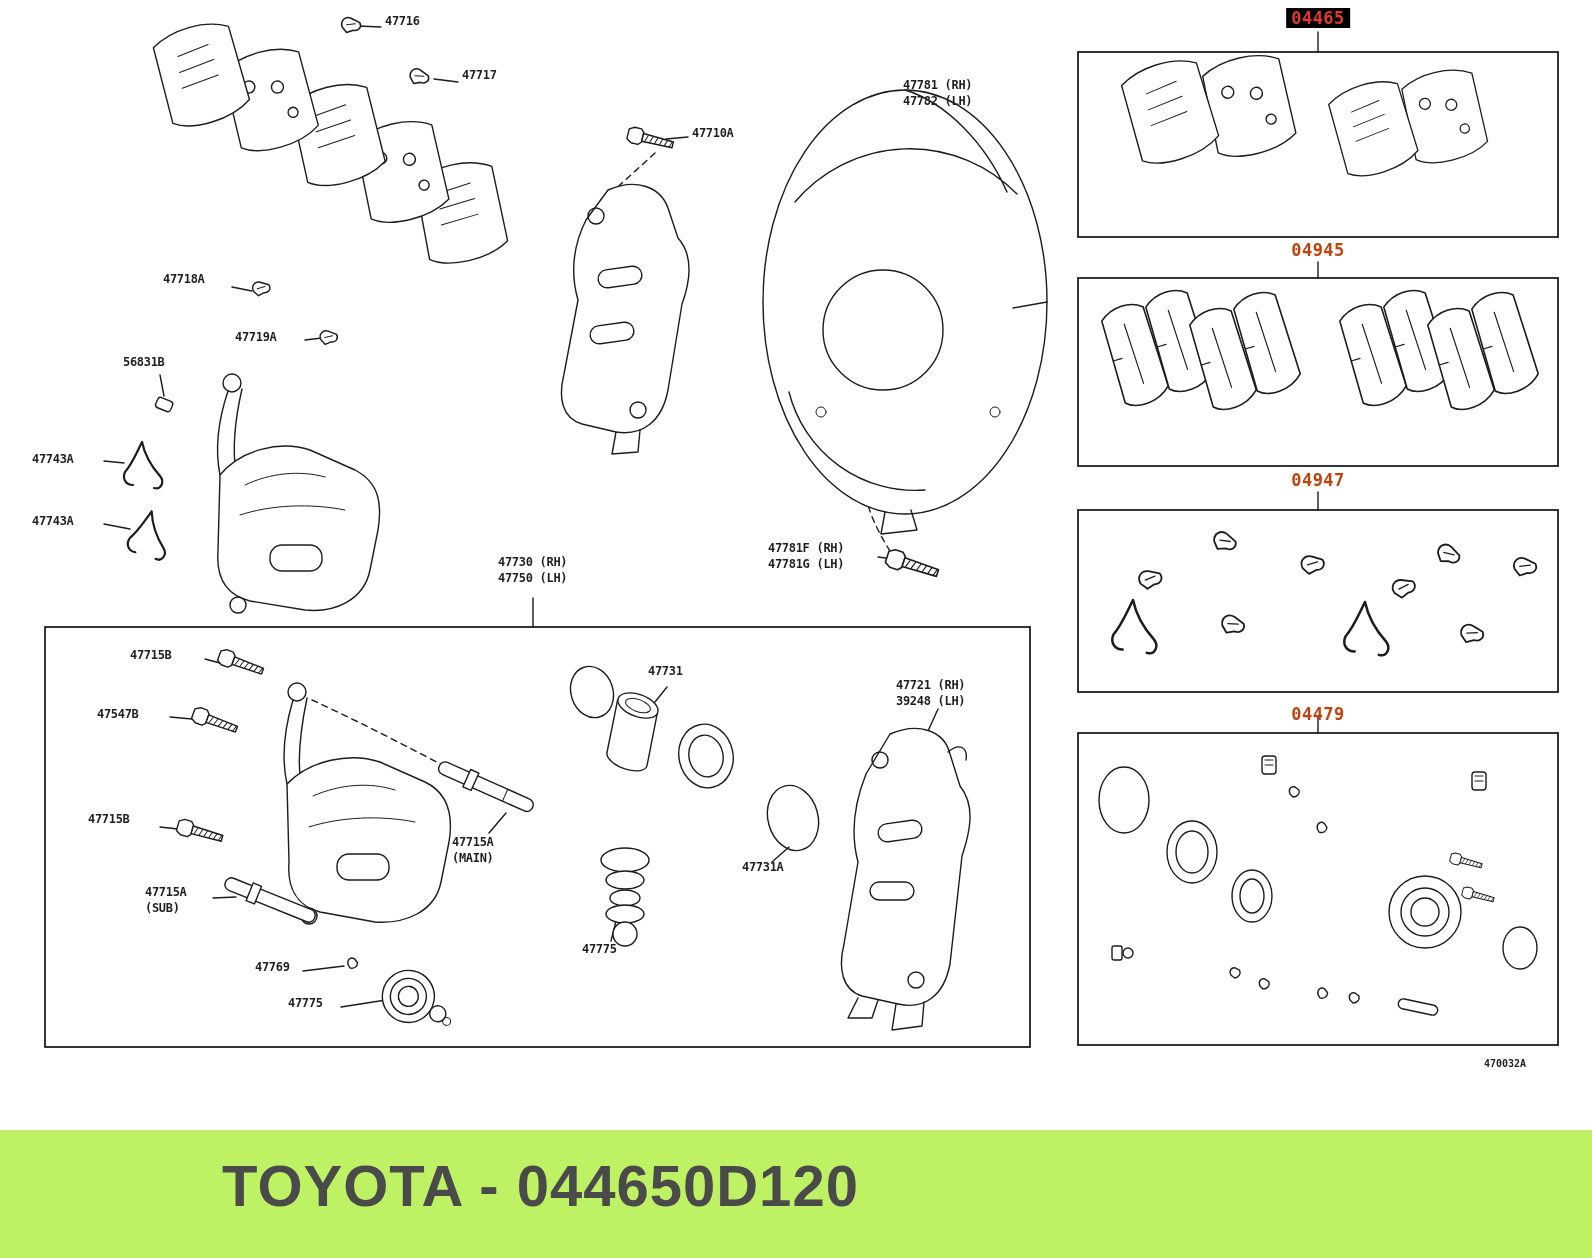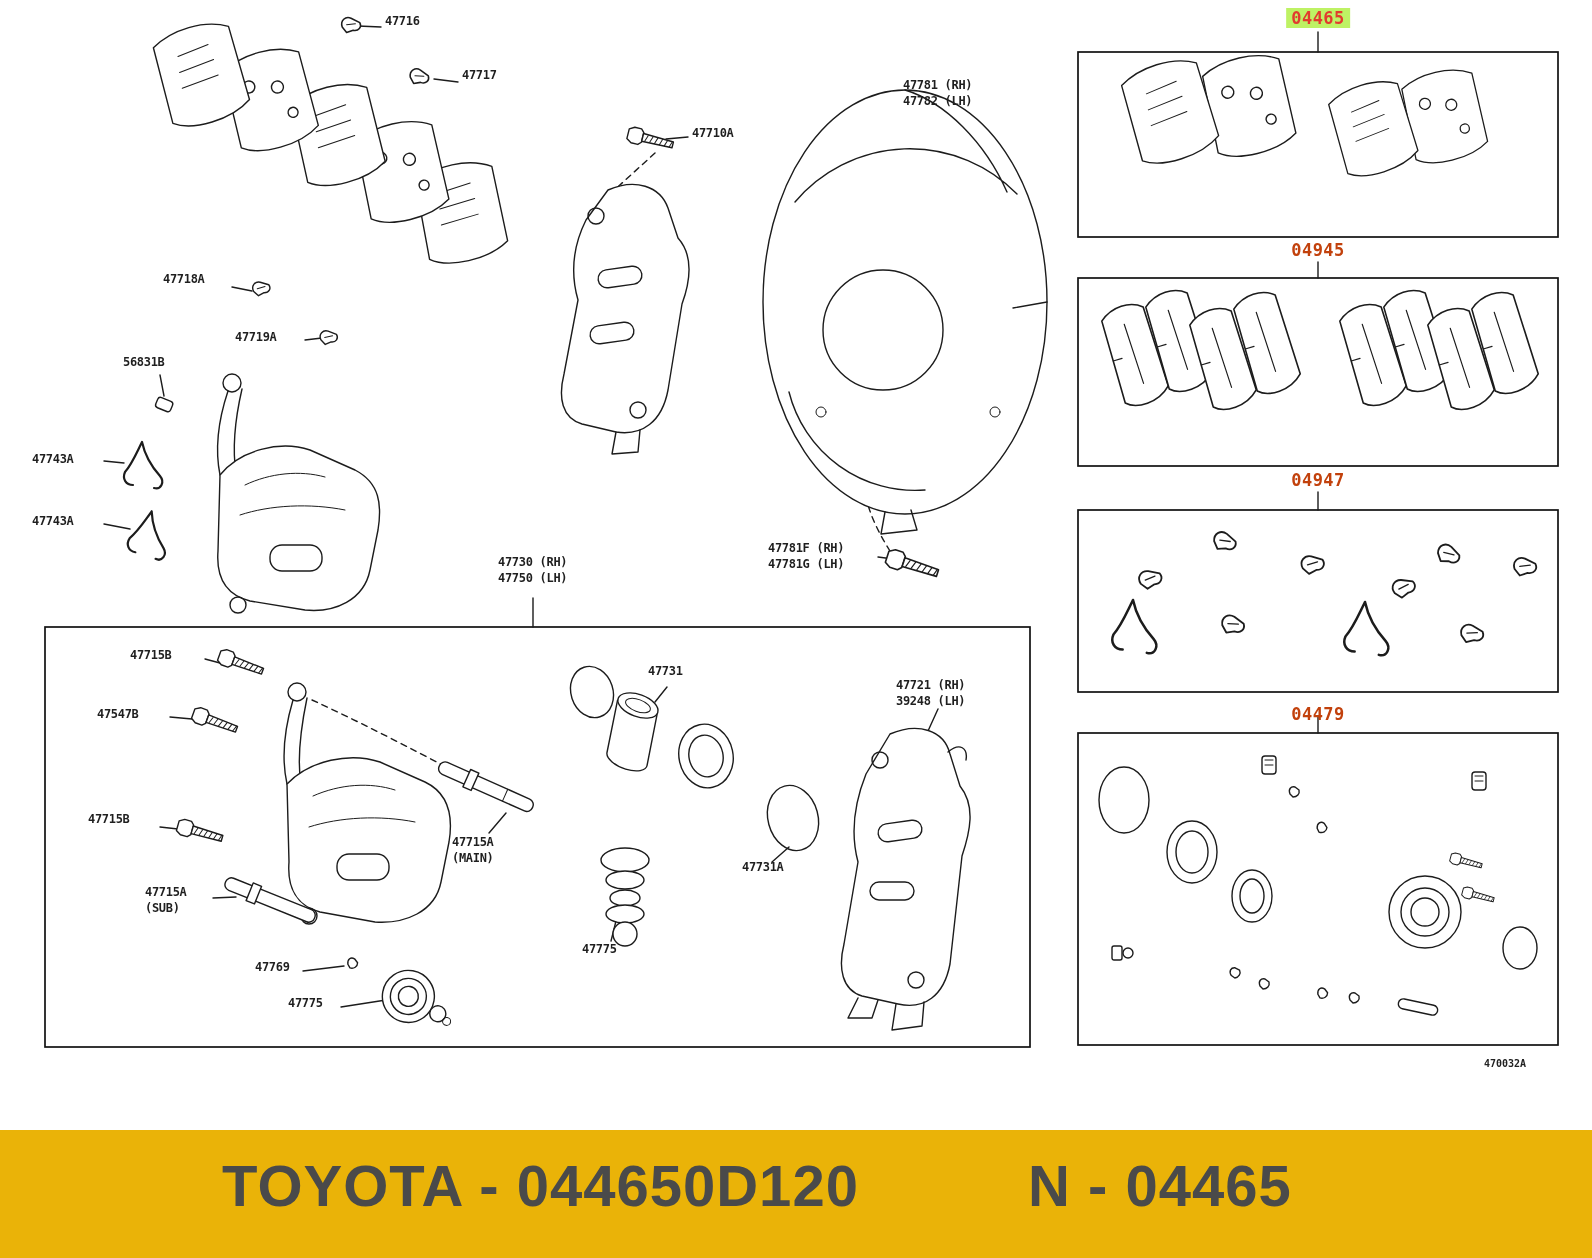--- a/index.html
+++ b/index.html
@@ -19,25 +19,25 @@
   .bx{stroke:#111;stroke-width:1.7;fill:none;}
 
   .plabel{
     position:absolute;font-weight:bold;font-size:12px;color:#1f1f1f;
     white-space:pre-line;line-height:1.3;letter-spacing:-0.3px;
   }
   .kitlabel{
     position:absolute;transform:translateX(-50%);font-weight:bold;font-size:17px;
     color:#c2410c;letter-spacing:0.5px;padding:0 5px;
   }
-  .kitlabel.hl{color:#e23a2e;background:#bef264;}
+  .kitlabel.hl{color:#e23a2e;background:#000000;}
   .code{position:absolute;left:1484px;top:1058px;font-size:10px;font-weight:bold;color:#222;}
 
   .banner{
-    position:absolute;left:0;top:1130px;width:1592px;height:128px;background:#eab308;
+    position:absolute;left:0;top:1130px;width:1592px;height:128px;background:#bef264;
   }
   .banner .bl,.banner .br{
     position:absolute;top:22px;font-family:"Liberation Sans",sans-serif;
     font-weight:bold;font-size:58px;color:#4a4a4a;letter-spacing:1px;
   }
   .banner .bl{left:222px;}
   .banner .br{left:1028px;}
 </style>
 </head>
 <body>
@@ -329,16 +329,15 @@
 
   <div class="kitlabel hl" style="left:1318px;top:8px">04465</div>
   <div class="kitlabel" style="left:1318px;top:240px">04945</div>
   <div class="kitlabel" style="left:1318px;top:470px">04947</div>
   <div class="kitlabel" style="left:1318px;top:704px">04479</div>
 
   <div class="code">470032A</div>
 
   <div class="banner">
     <span class="bl">TOYOTA - 044650D120</span>
-    <span class="br">N - 04465</span>
   </div>
 
 </div>
 
 </body></html>

